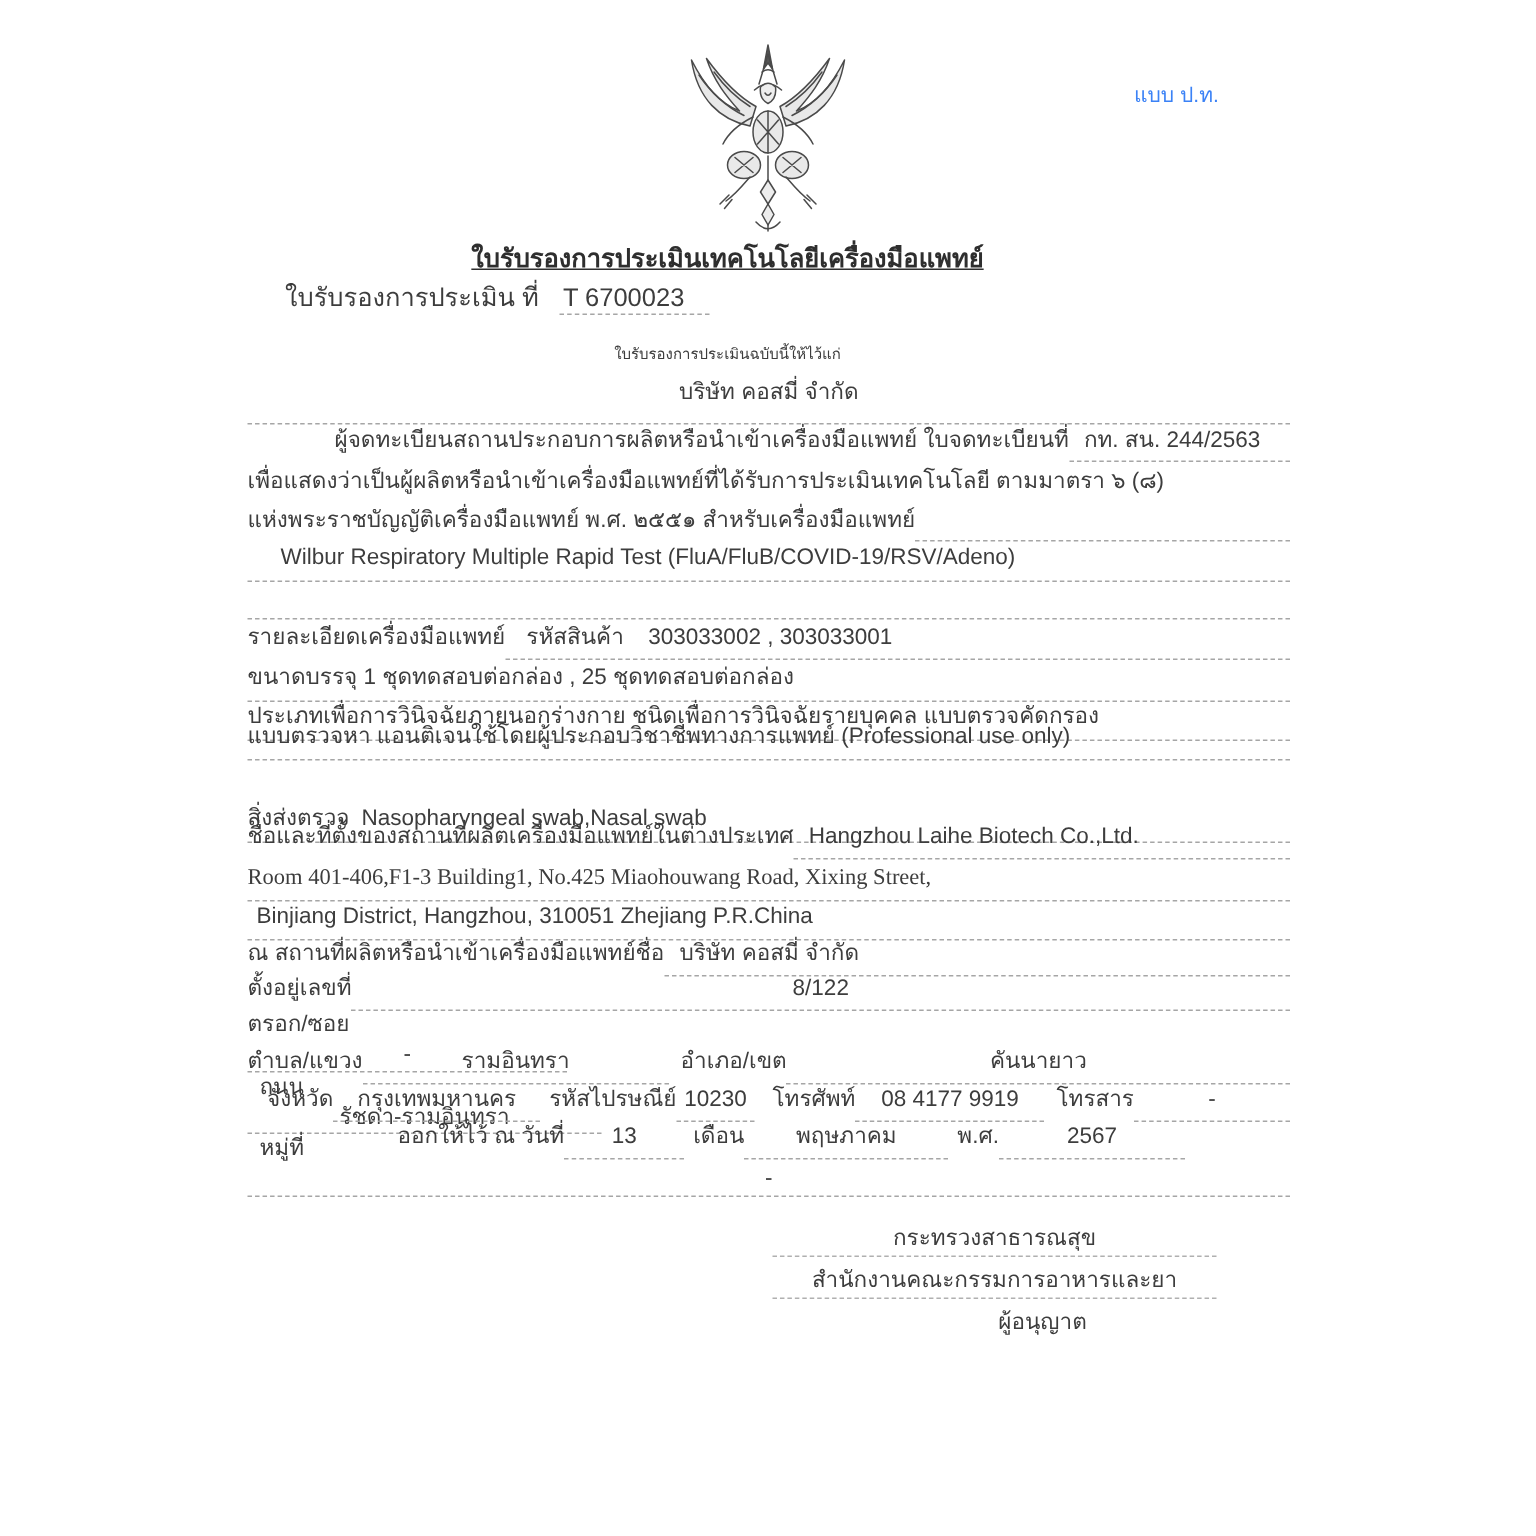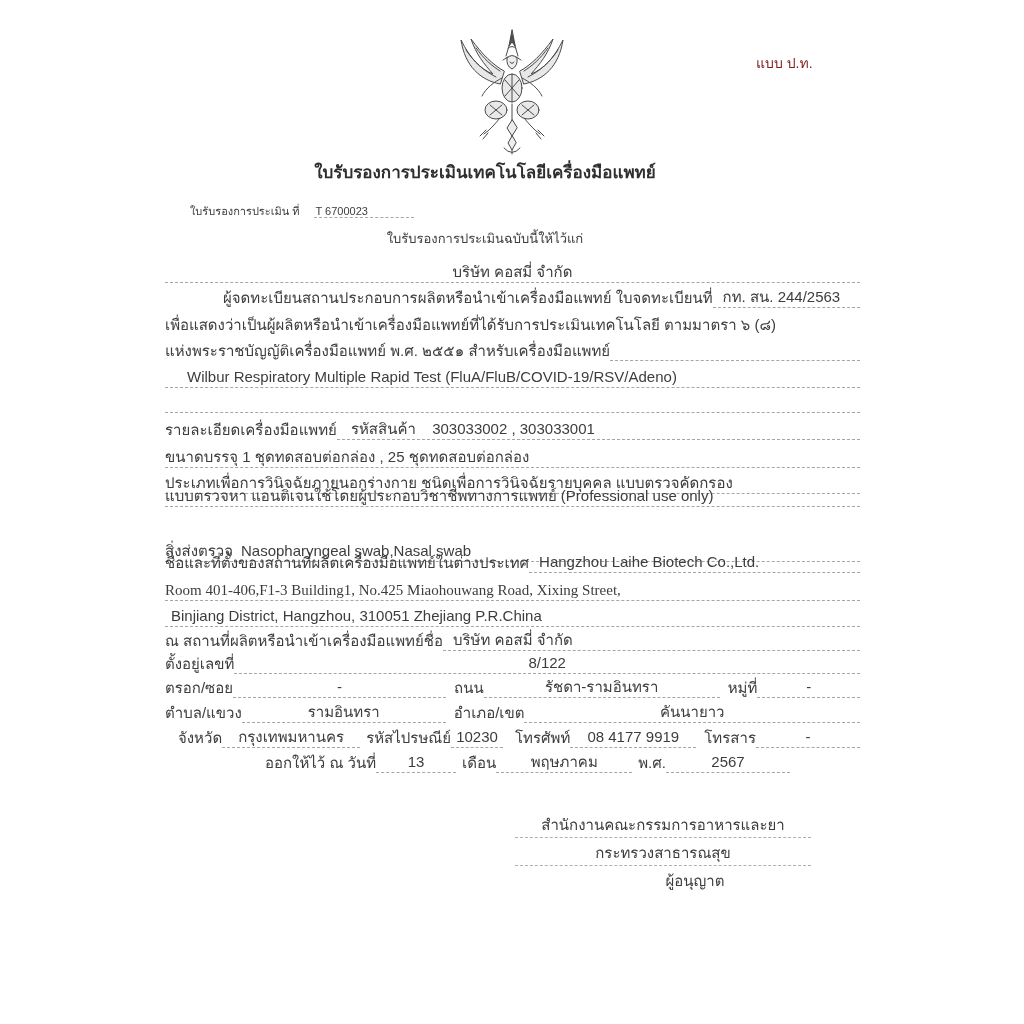--- a/index.html
+++ b/index.html
@@ -4,32 +4,32 @@
 <style>
   html,body{margin:0;padding:0;}
   body{
     width:1024px;height:1024px;background:#ffffff;position:relative;
     font-family:"Liberation Sans","DejaVu Sans",sans-serif;
     color:#3d3d3d;overflow:hidden;
   }
   .abs{position:absolute;}
   .row{
     position:absolute;left:165px;width:695px;display:flex;
-    align-items:flex-end;font-size:15px;line-height:1.35;height:25px;
+    font-size:15px;line-height:1.35;height:25px;
     white-space:nowrap;
   }
   .ruled{border-bottom:1px dashed #a6a6a6;}
   .lbl{white-space:nowrap;}
   .fill{
     flex:1;border-bottom:1px dashed #a6a6a6;text-align:center;
     padding:0 4px;min-width:20px;overflow:visible;
   }
   .fill.left{text-align:left;padding-left:10px;}
   .seg{border-bottom:1px dashed #a6a6a6;text-align:center;padding:0 4px;}
-  .center-line{position:absolute;left:0;width:970px;text-align:center;font-size:13px;}
+  .center-line{position:absolute;left:0;width:970px;text-align:center;font-size:10px;}
   .title{font-weight:bold;font-size:17px;color:#2e2e2e;}
   .underv{display:inline-block;border-bottom:1px dashed #a6a6a6;min-width:96px;margin-left:14px;padding:0 2px;}
   .gap{display:inline-block;}
   .footer-block{position:absolute;left:515px;top:810px;width:296px;font-size:15px;text-align:center;}
   .footer-line{height:27px;display:flex;align-items:flex-end;justify-content:center;}
   .footer-line.u{border-bottom:1px dashed #b0b0b0;}
   .footer-line.sig{justify-content:center;padding-left:64px;}
   svg{display:block;}
 </style>
 </head>
@@ -69,25 +69,25 @@
       <path d="M72 92 C78 99 82 104 88 108 M86 104 L92 110 M84 107 L89 113"></path>
 
       <path d="M60 78 L60 128"></path>
       <path d="M60 94 L55 102 L60 110 L65 102 Z" fill="#ededed"></path>
       <path d="M60 110 L56 117 L60 124 L64 117 Z" fill="#ededed"></path>
       <path d="M52 122 Q60 131 68 122"></path>
     </g>
   </svg>
 </div>
 
-<div class="abs" style="left:756px;top:52px;font-size:14px;color:#7f1d1d;">แบบ ป.ท.</div>
-
-<div class="center-line title" style="top:158px;">ใบรับรองการประเมินเทคโนโลยีเครื่องมือแพทย์</div>
-
-<div class="abs" style="left:190px;top:202px;font-size:11px;">
+<div class="abs" style="left:756px;top:52px;font-size:14px;color:#3b82f6;">แบบ ป.ท.</div>
+
+<div class="center-line title" style="top:158px;text-decoration:underline;">ใบรับรองการประเมินเทคโนโลยีเครื่องมือแพทย์</div>
+
+<div class="abs" style="left:190px;top:184px;font-size:17px;">
   <span class="lbl">ใบรับรองการประเมิน ที่</span><span class="underv">T 6700023</span>
 </div>
 
 <div class="center-line" style="top:228px;">ใบรับรองการประเมินฉบับนี้ให้ไว้แก่</div>
 
 <div class="row ruled" style="top:252px;height:30px;justify-content:center;">
   <span>บริษัท คอสมี่ จำกัด</span>
 </div>
 
 <div class="row" style="top:284px;height:24px;">
@@ -152,21 +152,21 @@
 <div class="row" style="top:626px;">
   <span class="lbl">ณ สถานที่ผลิตหรือนำเข้าเครื่องมือแพทย์ชื่อ</span>
   <span class="fill left">บริษัท คอสมี่ จำกัด</span>
 </div>
 
 <div class="row" style="top:649px;">
   <span class="lbl">ตั้งอยู่เลขที่</span>
   <span class="fill">8/122</span>
 </div>
 
-<div class="row" style="top:673px;">
+<div class="row" style="top:673px;flex-direction:column;">
   <span class="lbl">ตรอก/ซอย</span>
   <span class="seg" style="width:205px;">-</span>
   <span class="lbl" style="margin-left:8px;">ถนน</span>
   <span class="seg" style="width:228px;">รัชดา-รามอินทรา</span>
   <span class="lbl" style="margin-left:8px;">หมู่ที่</span>
   <span class="fill">-</span>
 </div>
 
 <div class="row" style="top:698px;">
   <span class="lbl">ตำบล/แขวง</span>
@@ -189,16 +189,16 @@
 <div class="row" style="top:748px;left:265px;width:525px;">
   <span class="lbl">ออกให้ไว้ ณ วันที่</span>
   <span class="seg" style="width:72px;">13</span>
   <span class="lbl" style="margin-left:6px;">เดือน</span>
   <span class="seg" style="width:128px;">พฤษภาคม</span>
   <span class="lbl" style="margin-left:6px;">พ.ศ.</span>
   <span class="fill">2567</span>
 </div>
 
 <div class="footer-block">
+  <div class="footer-line u">กระทรวงสาธารณสุข</div>
   <div class="footer-line u">สำนักงานคณะกรรมการอาหารและยา</div>
-  <div class="footer-line u">กระทรวงสาธารณสุข</div>
   <div class="footer-line sig">ผู้อนุญาต</div>
 </div>
 
 </body></html>

